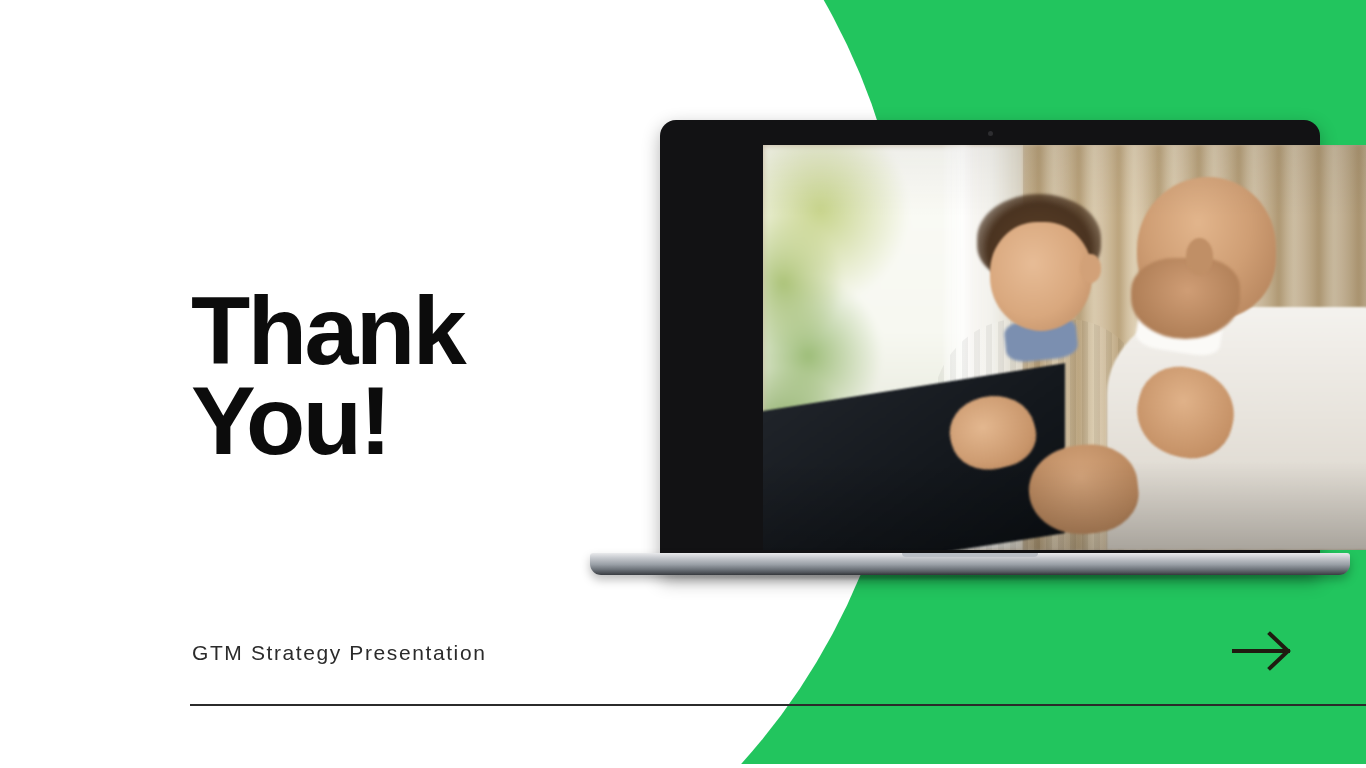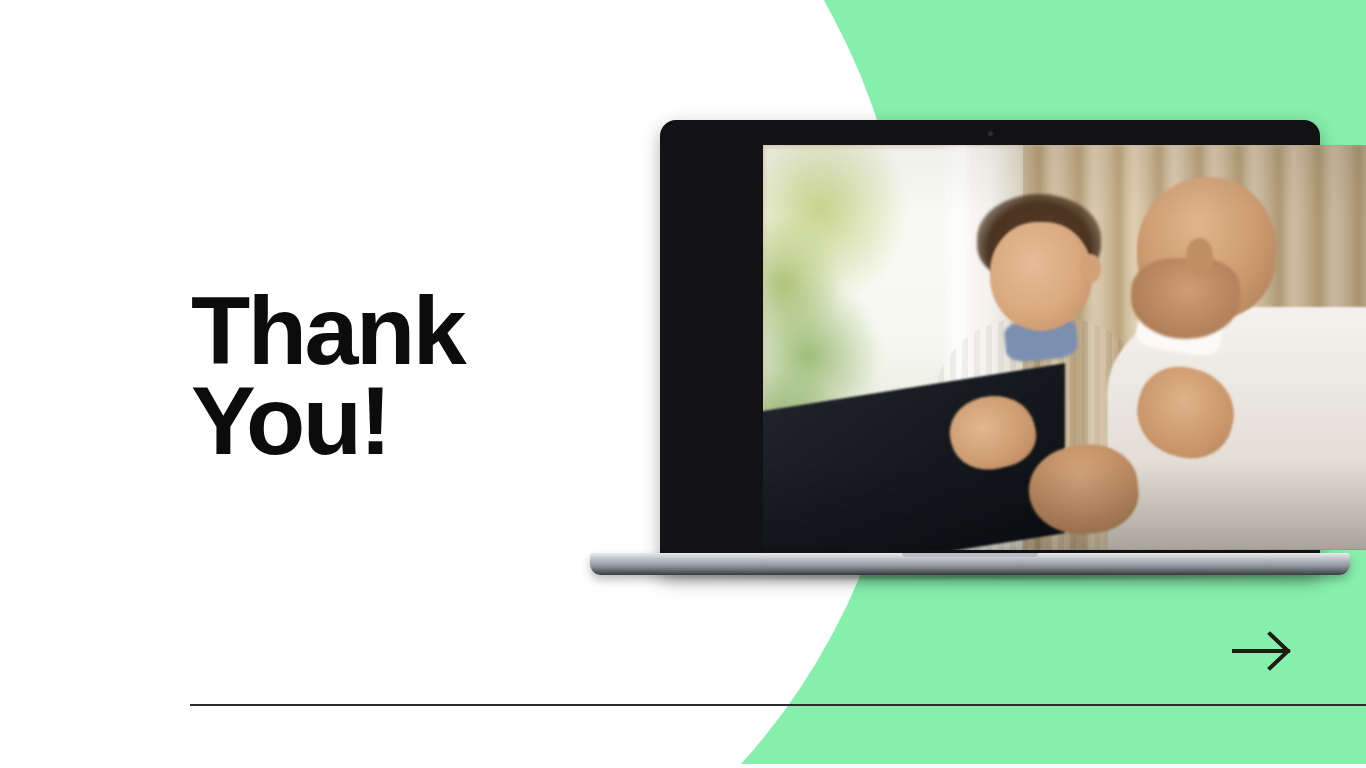--- a/index.html
+++ b/index.html
@@ -5,21 +5,21 @@
 <style>
   * { margin:0; padding:0; box-sizing:border-box; }
   html, body {
     width:1366px; height:768px;
     overflow:hidden;
     font-family:"Liberation Sans", sans-serif;
   }
   #slide {
     position:relative;
     width:1366px; height:764px;
-    background:#86efac;
+    background:#22c55e;
     overflow:hidden;
   }
 
   
   .white-circle{
     position:absolute;
     left:-400px;
     top:-330px;
     width:1310px;
     height:1310px;
@@ -302,20 +302,21 @@
       </div>
     </div>
 
     <div class="base"></div>
     <div class="base-shadow"></div>
   </div>
 
   <div class="title">Thank
 You!</div>
 
+  <div class="subtitle">GTM Strategy Presentation</div>
 
   <div class="rule"></div>
 
   <div class="arrow-btn">
     <svg width="62" height="44" viewBox="0 0 62 44">
       <line x1="2" y1="22" x2="56" y2="22" stroke="#1F1B10" stroke-width="4" stroke-linecap="square"></line>
       <polyline points="38,5 56,22 38,39" fill="none" stroke="#1F1B10" stroke-width="4" stroke-linecap="square" stroke-linejoin="miter"></polyline>
     </svg>
   </div>
 

